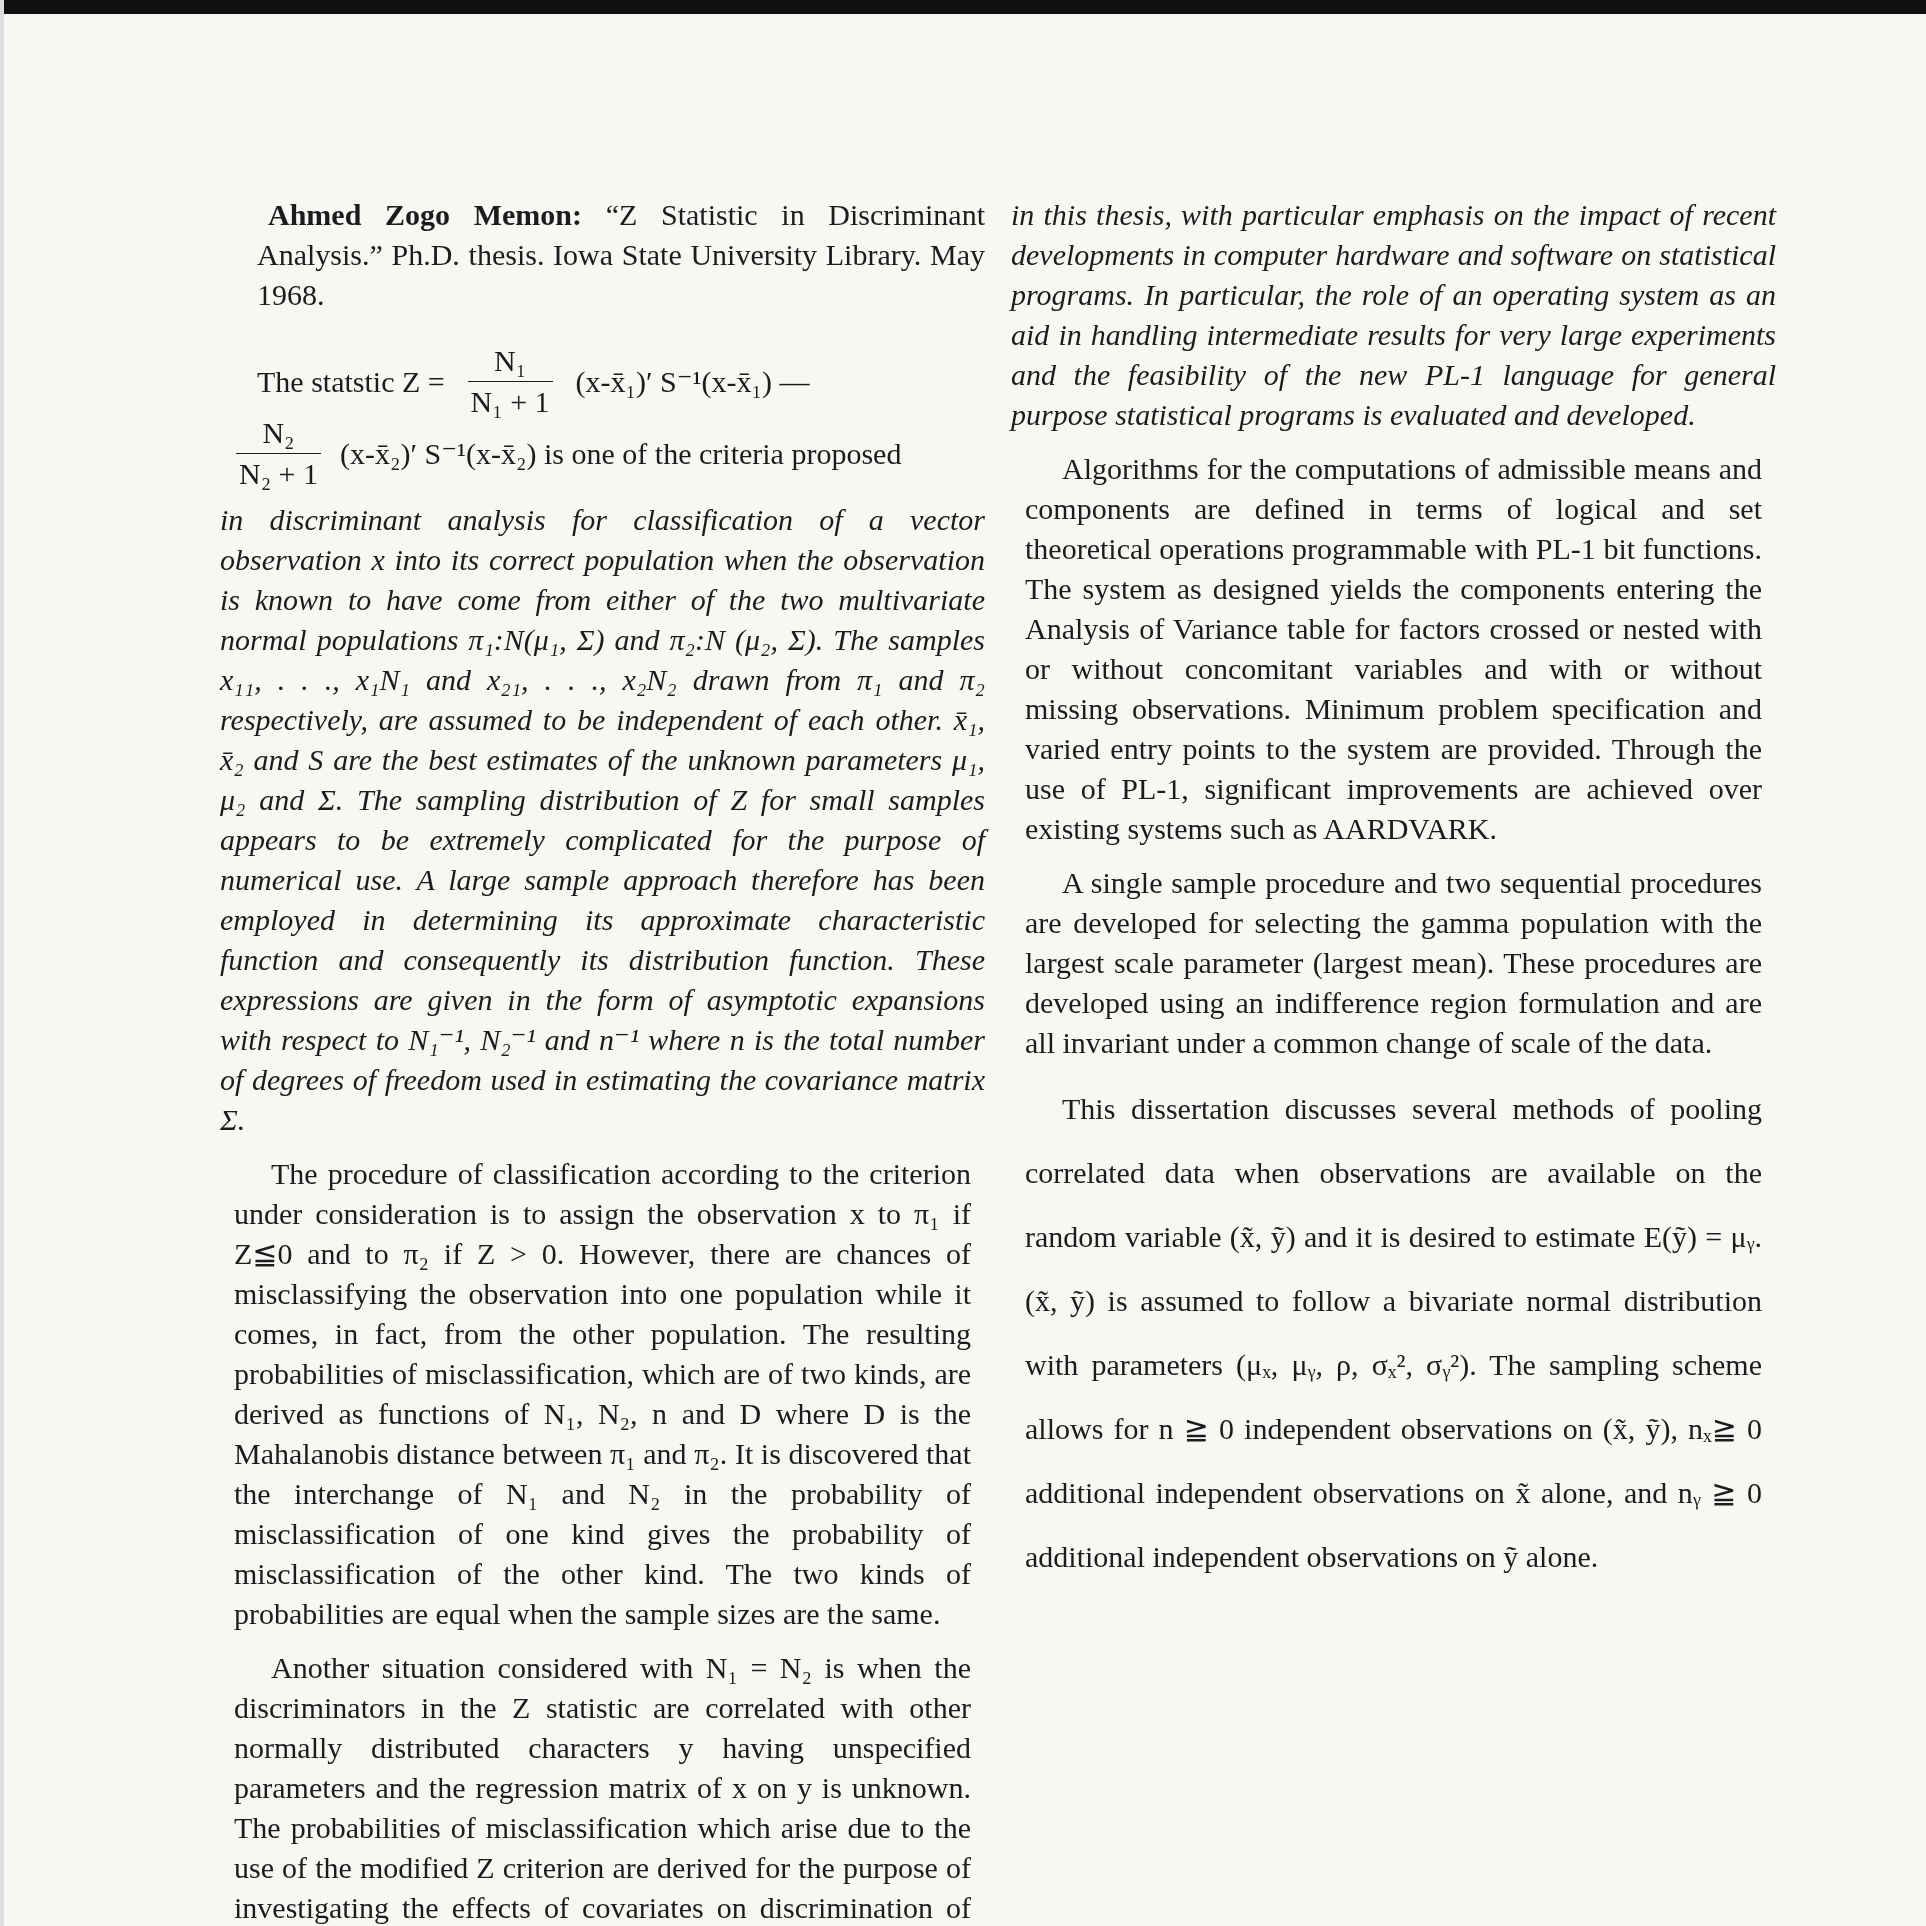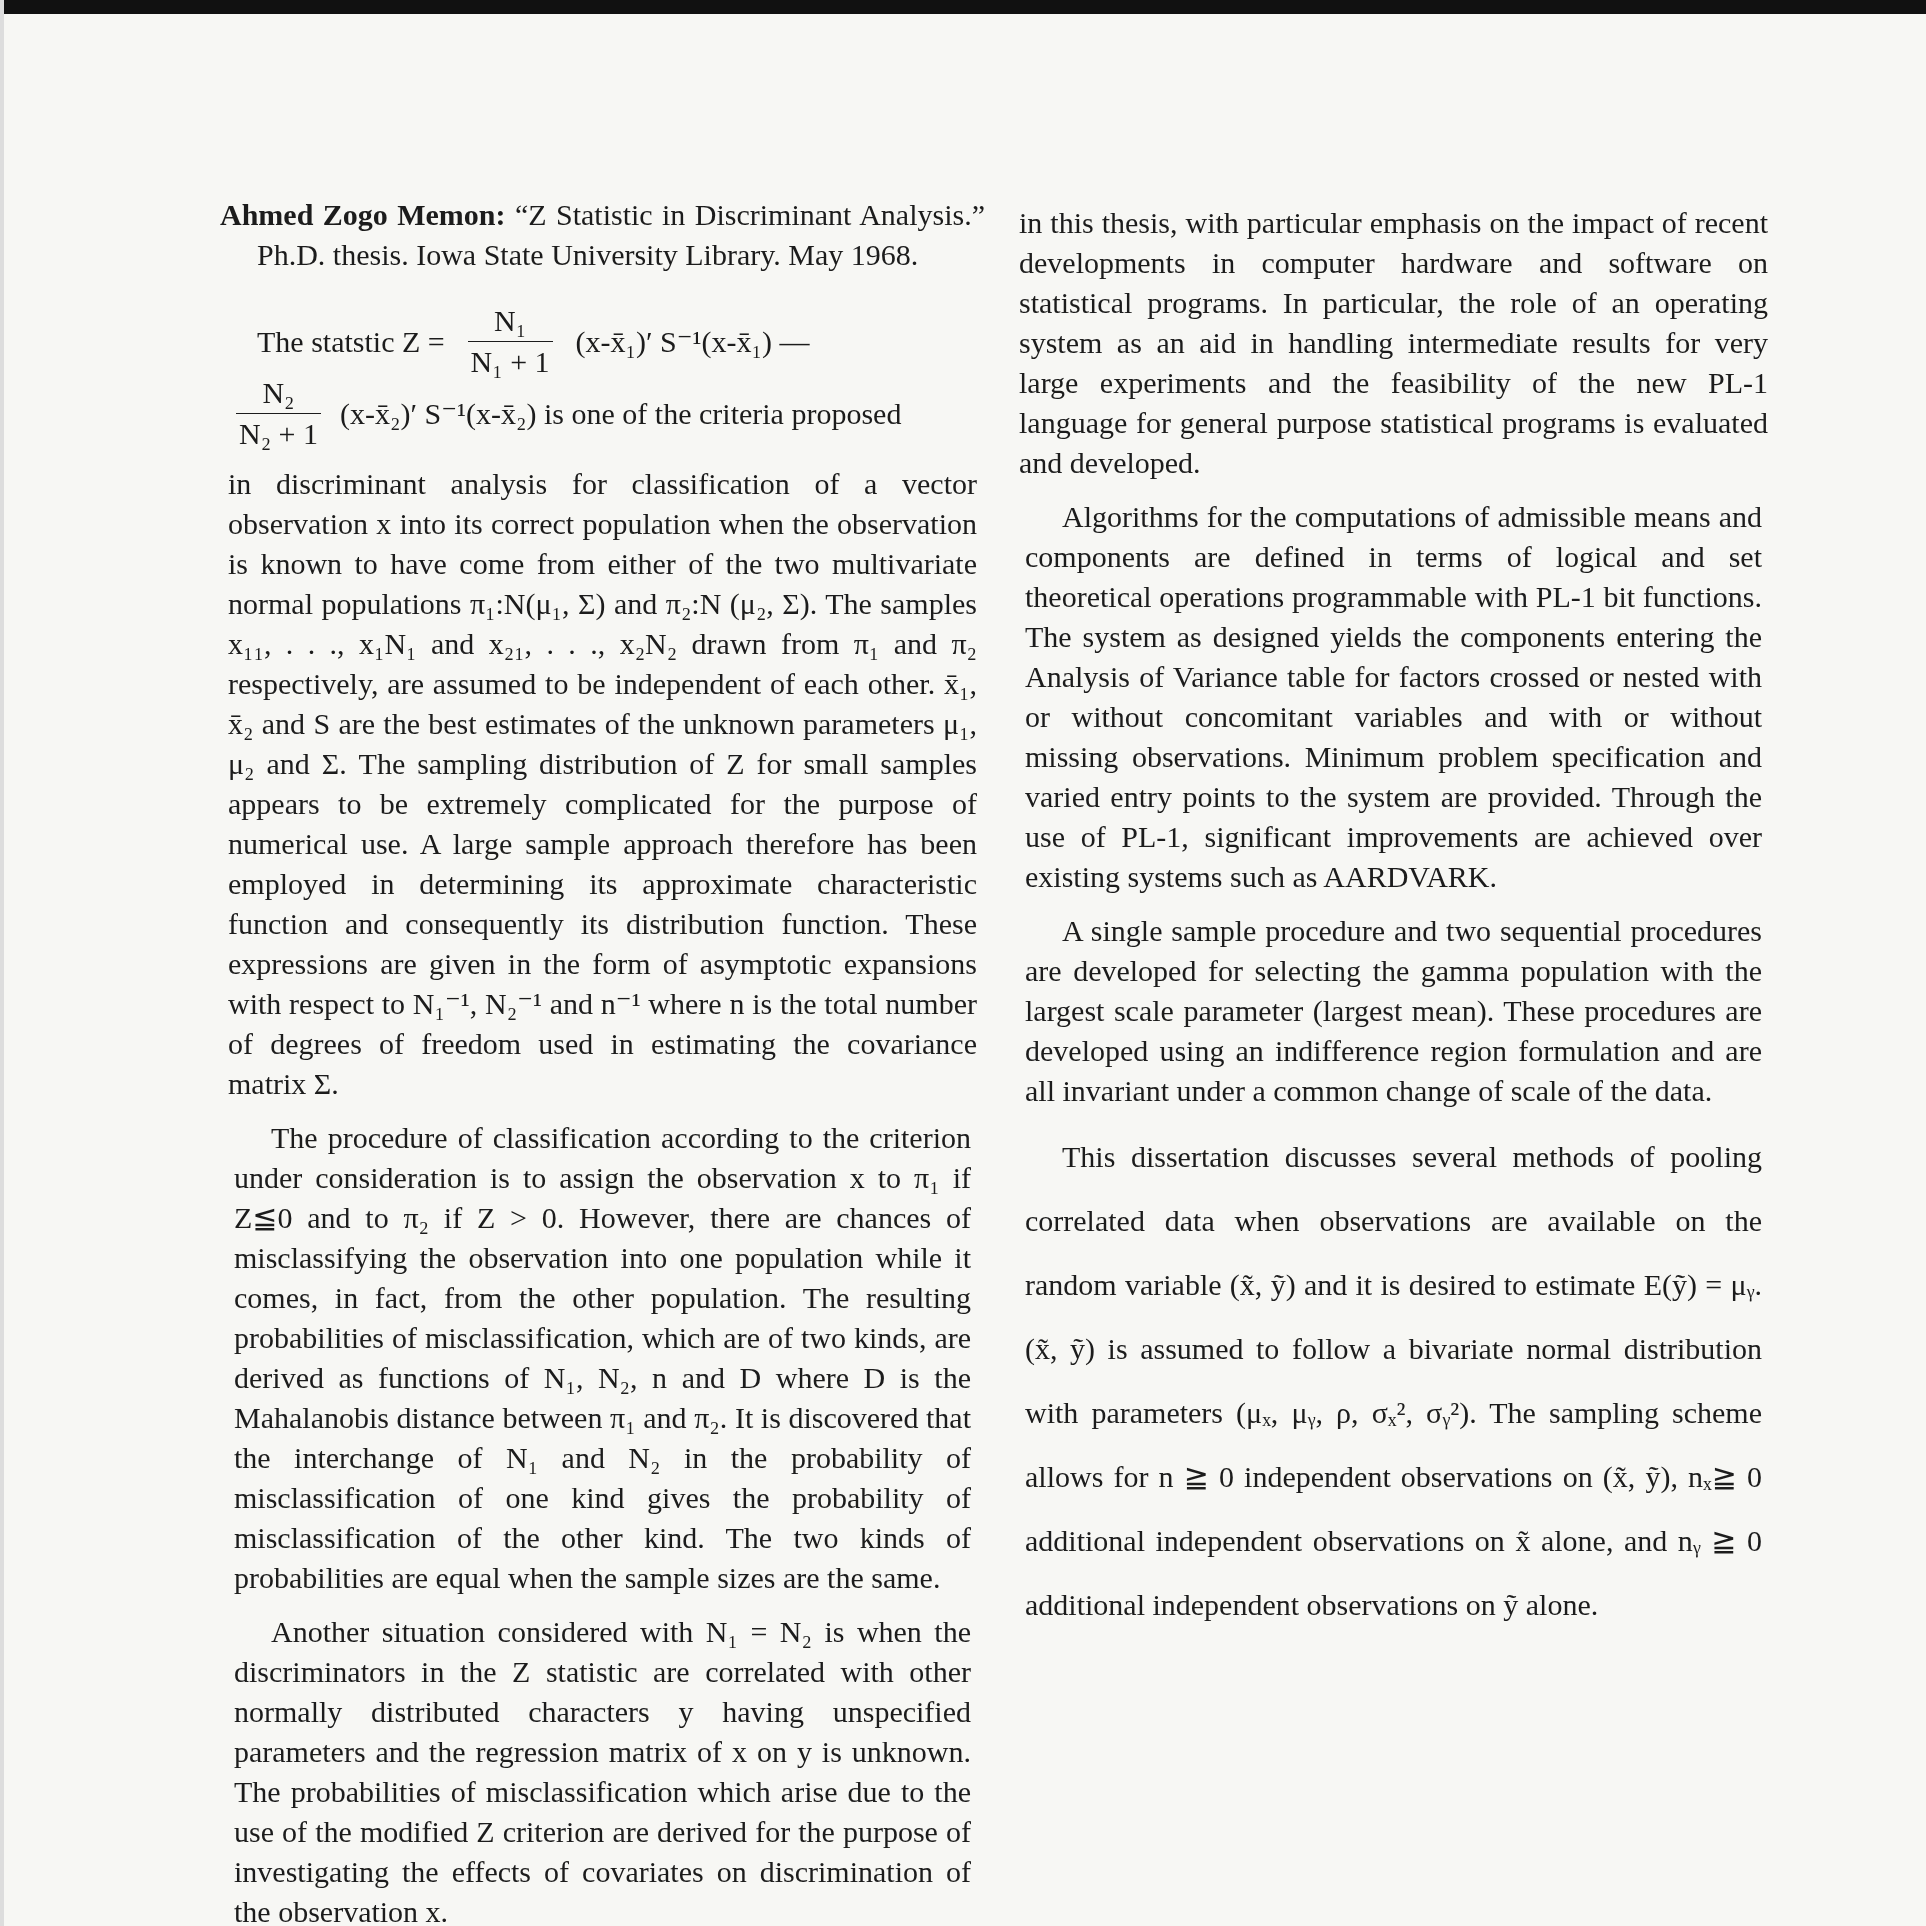--- a/index.html
+++ b/index.html
@@ -19,23 +19,23 @@
       width: 765px;
       font-size: 30px;
       line-height: 40px;
       text-align: justify;
       hyphens: manual;
     }
     .col.left { left: 220px; }
     .col.right { left: 1011px; }
     .entry-head { text-indent: -37px; padding-left: 37px; margin: 0; }
     .entry-head.gap { margin-top: 7.7px; }
-    .author { font-weight: bold; }
+    .author { font-weight: bold; margin-left: 48px; }
     p.para { margin: 14px; text-indent: 37px; }
-    p.cont { margin: 8px; }
+    p.cont { margin: 0; font-style: italic; }
     .formula { margin: 15.4px 0 3.9px 0; position: relative; height: 166px; }
     .f-line { position: absolute; white-space: nowrap; }
     .frac { display: inline-block; text-align: center; vertical-align: middle; }
     .frac .num, .frac .den { display: block; line-height: 40px; }
     .frac .bar { display: block; border-top: 1.9px solid #1c1c1c; width: 108px; margin: 17.3px auto; }
     .tl { line-height: 64px; }
   </style>
 </head>
 <body>
 

